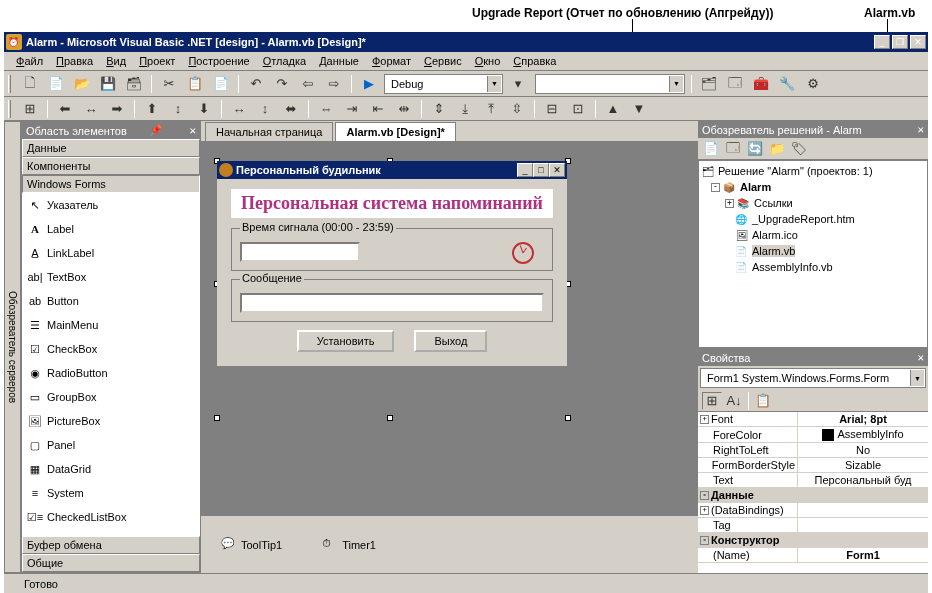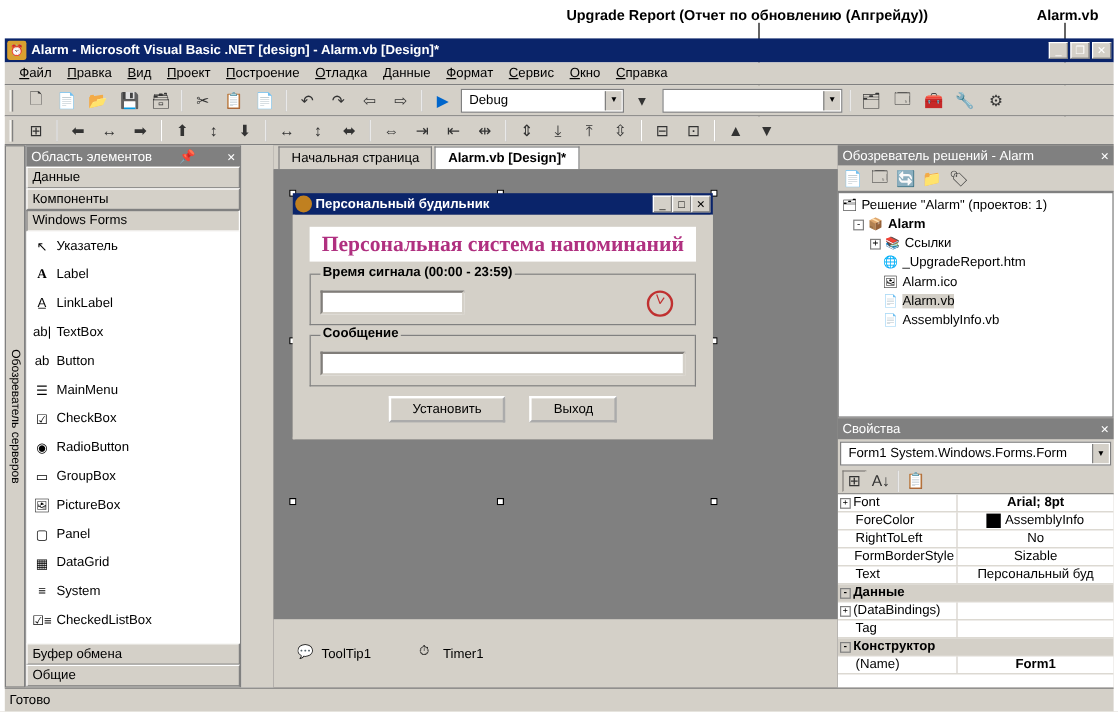--- a/index.html
+++ b/index.html
@@ -37,33 +37,33 @@
 .side-tab { writing-mode: vertical-rl; background:#d4d0c8; border:1px solid #808080; padding:6px 2px; font-size:10px; text-align:center;}
 .toolbox { width: 180px; background:#fff; border:1px solid #808080; display:flex; flex-direction:column;justify-content:flex-end;}
 .panel-title { background:#808080; color:#fff; padding:2px 4px; display:flex; align-items:center; font-size:11px;}
 .panel-title .x { margin-left:auto; font-family:monospace;}
 .tbx-section { background:#d4d0c8; border:1px solid #fff; border-bottom-color:#808080; border-right-color:#808080; padding:2px 4px; cursor:default;}
 .tbx-section.sel { border-top-color:#808080;border-left-color:#808080;border-bottom-color:#fff;border-right-color:#fff;}
 .tbx-items { flex:1; overflow:hidden; background:#fff; }
 .tbx-item { display:flex; align-items:center; gap:4px; padding:3px 4px; cursor:default;border:1px solid transparent;}
 .tbx-item .ti { width:16px;height:16px;display:flex;align-items:center;justify-content:center;font-size:11px;}
 
-.center { flex:1; display:flex; flex-direction:column; background:#808080; position:relative;margin-left:27px;}
+.center { flex:1; display:flex; flex-direction:column; background:#808080; position:relative;}
 .tabs { background:#d4d0c8; height:20px; display:flex; align-items:flex-end; padding-left:4px;}
 .tab { padding:3px 10px; background:#d4d0c8; border:1px solid #808080; border-bottom:none; margin-right:2px; cursor:default;font-size:11px;}
 .tab.active { background:#fff; font-weight:bold;}
 .designer { flex:1; background:#808080; position:relative;}
 .form-window { position:absolute; left:16px; top:20px; width:350px; }
 .form-tb { height:18px; background:#0a246a; display:flex;align-items:center;padding:0 2px;}
 .form-tb .ti{width:14px;height:14px;background:#c08020;border-radius:50%;margin-right:3px;}
 .form-tb .cap{color:#fff;font-weight:bold;flex:1;}
 .form-body { background:#d4d0c8; border:2px solid #d4d0c8; border-top:none; padding:10px 12px 12px; background-image:radial-gradient(#808080 0.5px,transparent 0.5px);background-size:8px 8px;}
 .form-heading { background:#fff; color:#b03080; font-weight:bold; font-size:18px; text-align:center; padding:4px; margin-bottom:10px; font-family:"Times New Roman",serif;}
 .group { border:1px solid #808080; border-top:none; position:relative; padding:14px 8px 8px; margin-bottom:8px; background:transparent;}
-.group-title{position:absolute;top:-7px;left:8px;font-weight:bold;background:#d4d0c8;padding:0 2px;}
+.group-title{position:absolute;top:-7px;left:8px;font-weight:normal;background:#d4d0c8;padding:0 2px;}
 .group::before{content:"";position:absolute;top:0;left:0;right:0;border-top:1px solid #808080;}
 .txt-field{background:#fff;border:2px inset #d4d0c8;height:20px;width:120px;}
 .txt-field.wide{width:100%;}
 .clock{position:absolute;right:18px;top:14px;width:22px;height:22px;border:2px solid #c03030;border-radius:50%;}
 .clock::after{content:"";position:absolute;left:50%;top:50%;width:1px;height:6px;background:#c03030;transform-origin:bottom;transform:translate(-50%,-100%) rotate(35deg);}
 .clock::before{content:"";position:absolute;left:50%;top:50%;width:1px;height:8px;background:#c03030;transform-origin:bottom;transform:translate(-50%,-100%) rotate(-20deg);}
 .btn-row{display:flex;justify-content:center;gap:20px;margin-top:6px;}
 .form-btn{padding:3px 18px;background:#d4d0c8;border:2px outset #fff;cursor:default;}
 .sel-handle{position:absolute;width:6px;height:6px;background:#fff;border:1px solid #000;}
 .tray{position:absolute;left:0;right:0;bottom:0;height:58px;background:#d4d0c8;border-top:1px solid #808080;display:flex;align-items:center;padding:0 20px;gap:40px;}
@@ -80,21 +80,21 @@
 .props{display:flex;flex-direction:column;border-top:1px solid #808080;height:225px;}
 .props-combo{margin:2px;}
 .props-tb{height:22px;display:flex;align-items:center;gap:2px;padding:0 4px;border-bottom:1px solid #808080;}
 .prop-grid{flex:1;background:#fff;overflow:auto;font-size:11px;}
 .prop-row{display:flex;border-bottom:1px solid #d4d0c8;}
 .prop-row .k{width:100px;padding:1px 2px;border-right:1px solid #d4d0c8;display:flex;align-items:center;gap:2px;}
 .prop-row .v{flex:1;padding:1px 2px;}
 .prop-row.cat .k{width:100%;background:#d4d0c8;font-weight:bold;border:none;}
 .expbox{width:9px;height:9px;border:1px solid #808080;font-size:7px;display:flex;align-items:center;justify-content:center;font-family:monospace;}
 
-.statusbar{position:absolute;bottom:0;left:4px;right:4px;height:20px;background:#d4d0c8;border-top:1px solid #808080;display:flex;align-items:center;padding:0 4px;}
+.statusbar{position:absolute;bottom:0;left:4px;right:4px;height:20px;background:#d4d0c8;border-top:1px solid #808080;display:flex;align-items:center;padding:0 20px;}
 
 .sw{display:inline-block;width:12px;height:12px;background:#000;vertical-align:middle;margin-right:3px;}
 </style>
 </head>
 <body>
 
 <div class="annot" style="left:472px;top:6px;">Upgrade Report (Отчет по обновлению (Апгрейду))</div>
 <div class="annot" style="left:864px;top:6px;">Alarm.vb</div>
 <div class="annot-line" style="left:632px;top:19px;height:198px;"></div>
 <div class="annot-elbow" style="left:632px;top:217px;width:96px;"></div>
@@ -136,21 +136,21 @@
   <div class="tbtn">✂</div>
   <div class="tbtn">📋</div>
   <div class="tbtn">📄</div>
   <div class="tsep"></div>
   <div class="tbtn">↶</div>
   <div class="tbtn">↷</div>
   <div class="tbtn">⇦</div>
   <div class="tbtn">⇨</div>
   <div class="tsep"></div>
   <div class="tbtn" style="color:#0066cc">▶</div>
-  <div class="combo" style="width:136px;">
+  <div class="combo" style="width:119px;">
     <span>Debug</span>
     <div class="dd">▼</div>
   </div>
   <div class="tbtn">▾</div>
   <div class="combo" style="width:150px;margin-left:2px;">
     <div class="dd">▼</div>
   </div>
   <div class="tsep"></div>
   <div class="tbtn">🗂</div>
   <div class="tbtn">🗔</div>

